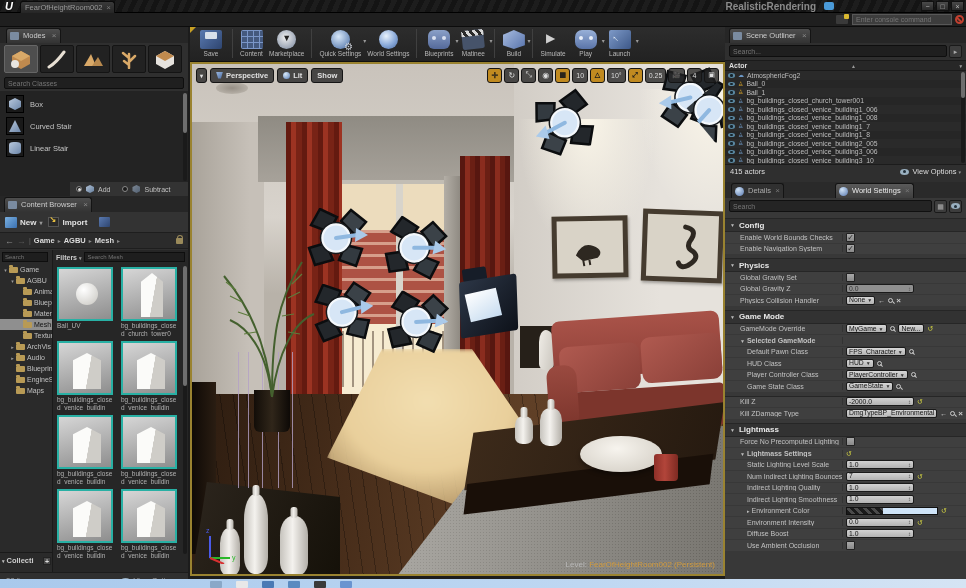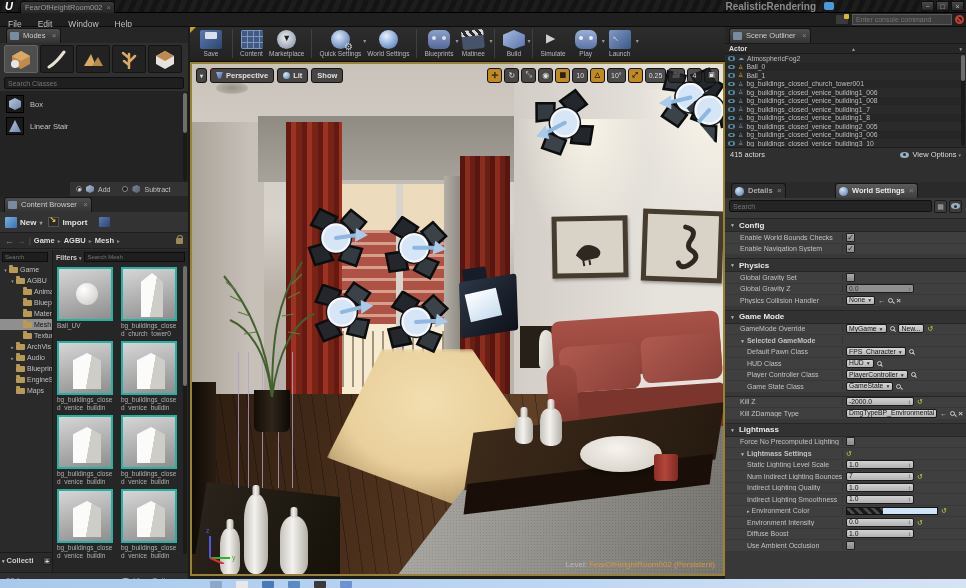--- a/index.html
+++ b/index.html
@@ -196,21 +196,21 @@
 #out-list{height:93px;overflow:hidden;position:relative;background:#262626;}
 .o-row{display:flex;align-items:center;height:8.5px;font-size:6.8px;color:#bdbdbd;padding-left:3px;white-space:nowrap;overflow:hidden;gap:3px;}
 .o-row:nth-child(odd){background:#2a2a2a;}
 .o-eye{flex:none;width:7px;height:4.5px;background:#5a87a0;border-radius:50%;position:relative;}
 .o-eye::after{content:"";position:absolute;left:2.2px;top:1px;width:2.5px;height:2.5px;background:#16242c;border-radius:50%;}
 .a-icon{flex:none;font-size:6px;color:#6e9ac8;line-height:6px;}
 .a-icon.gold{color:#d8a428;}
 #out-footer{height:14px;display:flex;align-items:center;font-size:7.5px;color:#ddd;padding:0 5px;background:#2f2f2f;border-top:1px solid #1c1c1c;}
 
 #details{position:absolute;left:725px;top:182px;width:241px;height:406px;background:#383838;overflow:hidden;}
-.dtab{position:absolute;top:1px;height:15px;background:#303030;border:1px solid #141414;border-bottom:none;border-radius:3px 3px 0 0;font-size:7.5px;color:#aaa;padding:2px 12px 0 16px;font-weight:bold;}
+.dtab{position:absolute;top:1px;height:15px;background:#303030;border:1px solid #141414;border-bottom:none;border-radius:3px 3px 0 0;font-size:7.5px;color:#aaa;padding:2px 12px 0 16px;}
 .dtab.active{background:linear-gradient(#5a5a5a,#3f3f3f);color:#e8e8e8;}
 .dtab .dot{position:absolute;left:3px;top:3px;width:9px;height:9px;border-radius:50%;background:radial-gradient(circle at 35% 30%,#cfe2f5,#5878b0);}
 #ws-obj{height:13px;background:#2d2d2d;display:flex;align-items:center;gap:4px;font-size:7.5px;color:#ddd;padding:0 5px;border-bottom:1px solid #1c1c1c;}
 #ws-obj .dot2{width:7px;height:7px;border-radius:50%;background:radial-gradient(circle at 35% 30%,#eee,#999);}
 #ws-search-row{display:flex;gap:2px;padding:2px 4px;background:#383838;}
 #ws-search{flex:1;height:12px;background:#242424;border:1px solid #101010;color:#888;font-size:7px;padding:0 3px;border-radius:2px;}
 .ws-sec{margin-top:3px;border-top:1px solid #262626;}
 .ws-head{height:13px;background:#323232;display:flex;align-items:center;gap:4px;font-size:8px;font-weight:bold;color:#e8e8e8;padding:0 5px;border-bottom:1px solid #262626;}
 .tri{font-size:5px;color:#bbb;}
 .prow{display:flex;align-items:center;height:11.5px;background:#3f3f3f;border-bottom:1px solid #383838;font-size:7px;color:#c2c2c2;}
@@ -259,21 +259,20 @@
     <span class="tab-x" data-name="tab-close-icon">×</span>
   </div>
   <div class="win-title" data-name="window-title">RealisticRendering</div>
   <span class="fb-icon" data-name="feedback-icon"></span>
   <span class="winbtn" style="right:32px" data-name="minimize-button">−</span>
   <span class="winbtn" style="right:17px" data-name="maximize-button">□</span>
   <span class="winbtn" style="right:2px" data-name="close-button">×</span>
 </div>
 
 <div id="menubar" data-name="menu-bar">
-  <span><span class="menu-item" data-name="menu-item">File</span><span class="menu-item" data-name="menu-item">Edit</span><span class="menu-item" data-name="menu-item">Window</span><span class="menu-item" data-name="menu-item">Help</span></span>
   <span id="src-icon" data-name="source-control-icon"></span>
   <input id="console-input" data-name="console-command-input" placeholder="Enter console command" style="">
   <span id="noentry" data-name="no-entry-icon"></span>
 </div>
 
 <div id="toolbar-main" data-name="main-toolbar">
   <div id="tb-corner" data-name="tab-well-corner"></div>
   <span style="display:flex">
     <div class="tbtn" data-name="toolbar-button">
       <span class="tb-icon" data-name="save-icon"></span>
@@ -388,20 +387,26 @@
       <span>
         <div class="g-item" data-name="geometry-item">
           <span class="g-tile">
               <span class="g-icon" data-name="geometry-shape-icon"></span>
             </span>
           <span class="g-label">Box</span>
         </div>
       
       
       
+        <div class="g-item" data-name="geometry-item">
+          <span class="g-tile">
+              <span class="g-icon" data-name="geometry-shape-icon"></span>
+            </span>
+          <span class="g-label">Curved Stair</span>
+        </div>
       
         <div class="g-item" data-name="geometry-item">
           <span class="g-tile">
               <span class="g-icon" data-name="geometry-shape-icon"></span>
             </span>
           <span class="g-label">Linear Stair</span>
         </div>
       </span>
       <div class="vscroll" style="top:2px;bottom:16px;">
           <div class="vthumb" style="top:0;height:40px" data-name="scrollbar-thumb"></div>
@@ -725,20 +730,24 @@
 </div>
 
 <div id="outliner" data-name="scene-outliner-panel">
   <div class="tabstrip">
     <div class="ptab" style="left:4px" data-name="tab-scene-outliner">
       <span class="ticon" data-name="outliner-list-icon"></span>
       <span>Scene Outliner</span>
       <span class="tx" data-name="close-icon">×</span>
     </div>
   </div>
+  <div id="out-search-row">
+    <input id="out-search" data-name="outliner-search-input" placeholder="Search..." style="">
+    <span class="sq-btn" data-name="outliner-filter-icon">▸</span>
+  </div>
   <div id="out-header" data-name="actor-column-header">
     <span>Actor</span>
     <span style="margin:0 auto;font-size:5px;color:#999">▲</span>
     <span style="font-size:5px;color:#999" data-name="column-options-icon">▾</span>
   </div>
   <div id="out-list">
     <div class="o-row" data-name="actor-row">
       <span class="o-eye" data-name="visibility-eye-icon"></span>
       <span class="a-icon" data-name="actor-type-icon">☁</span>
       <span data-name="actor-name">AtmosphericFog2</span>

